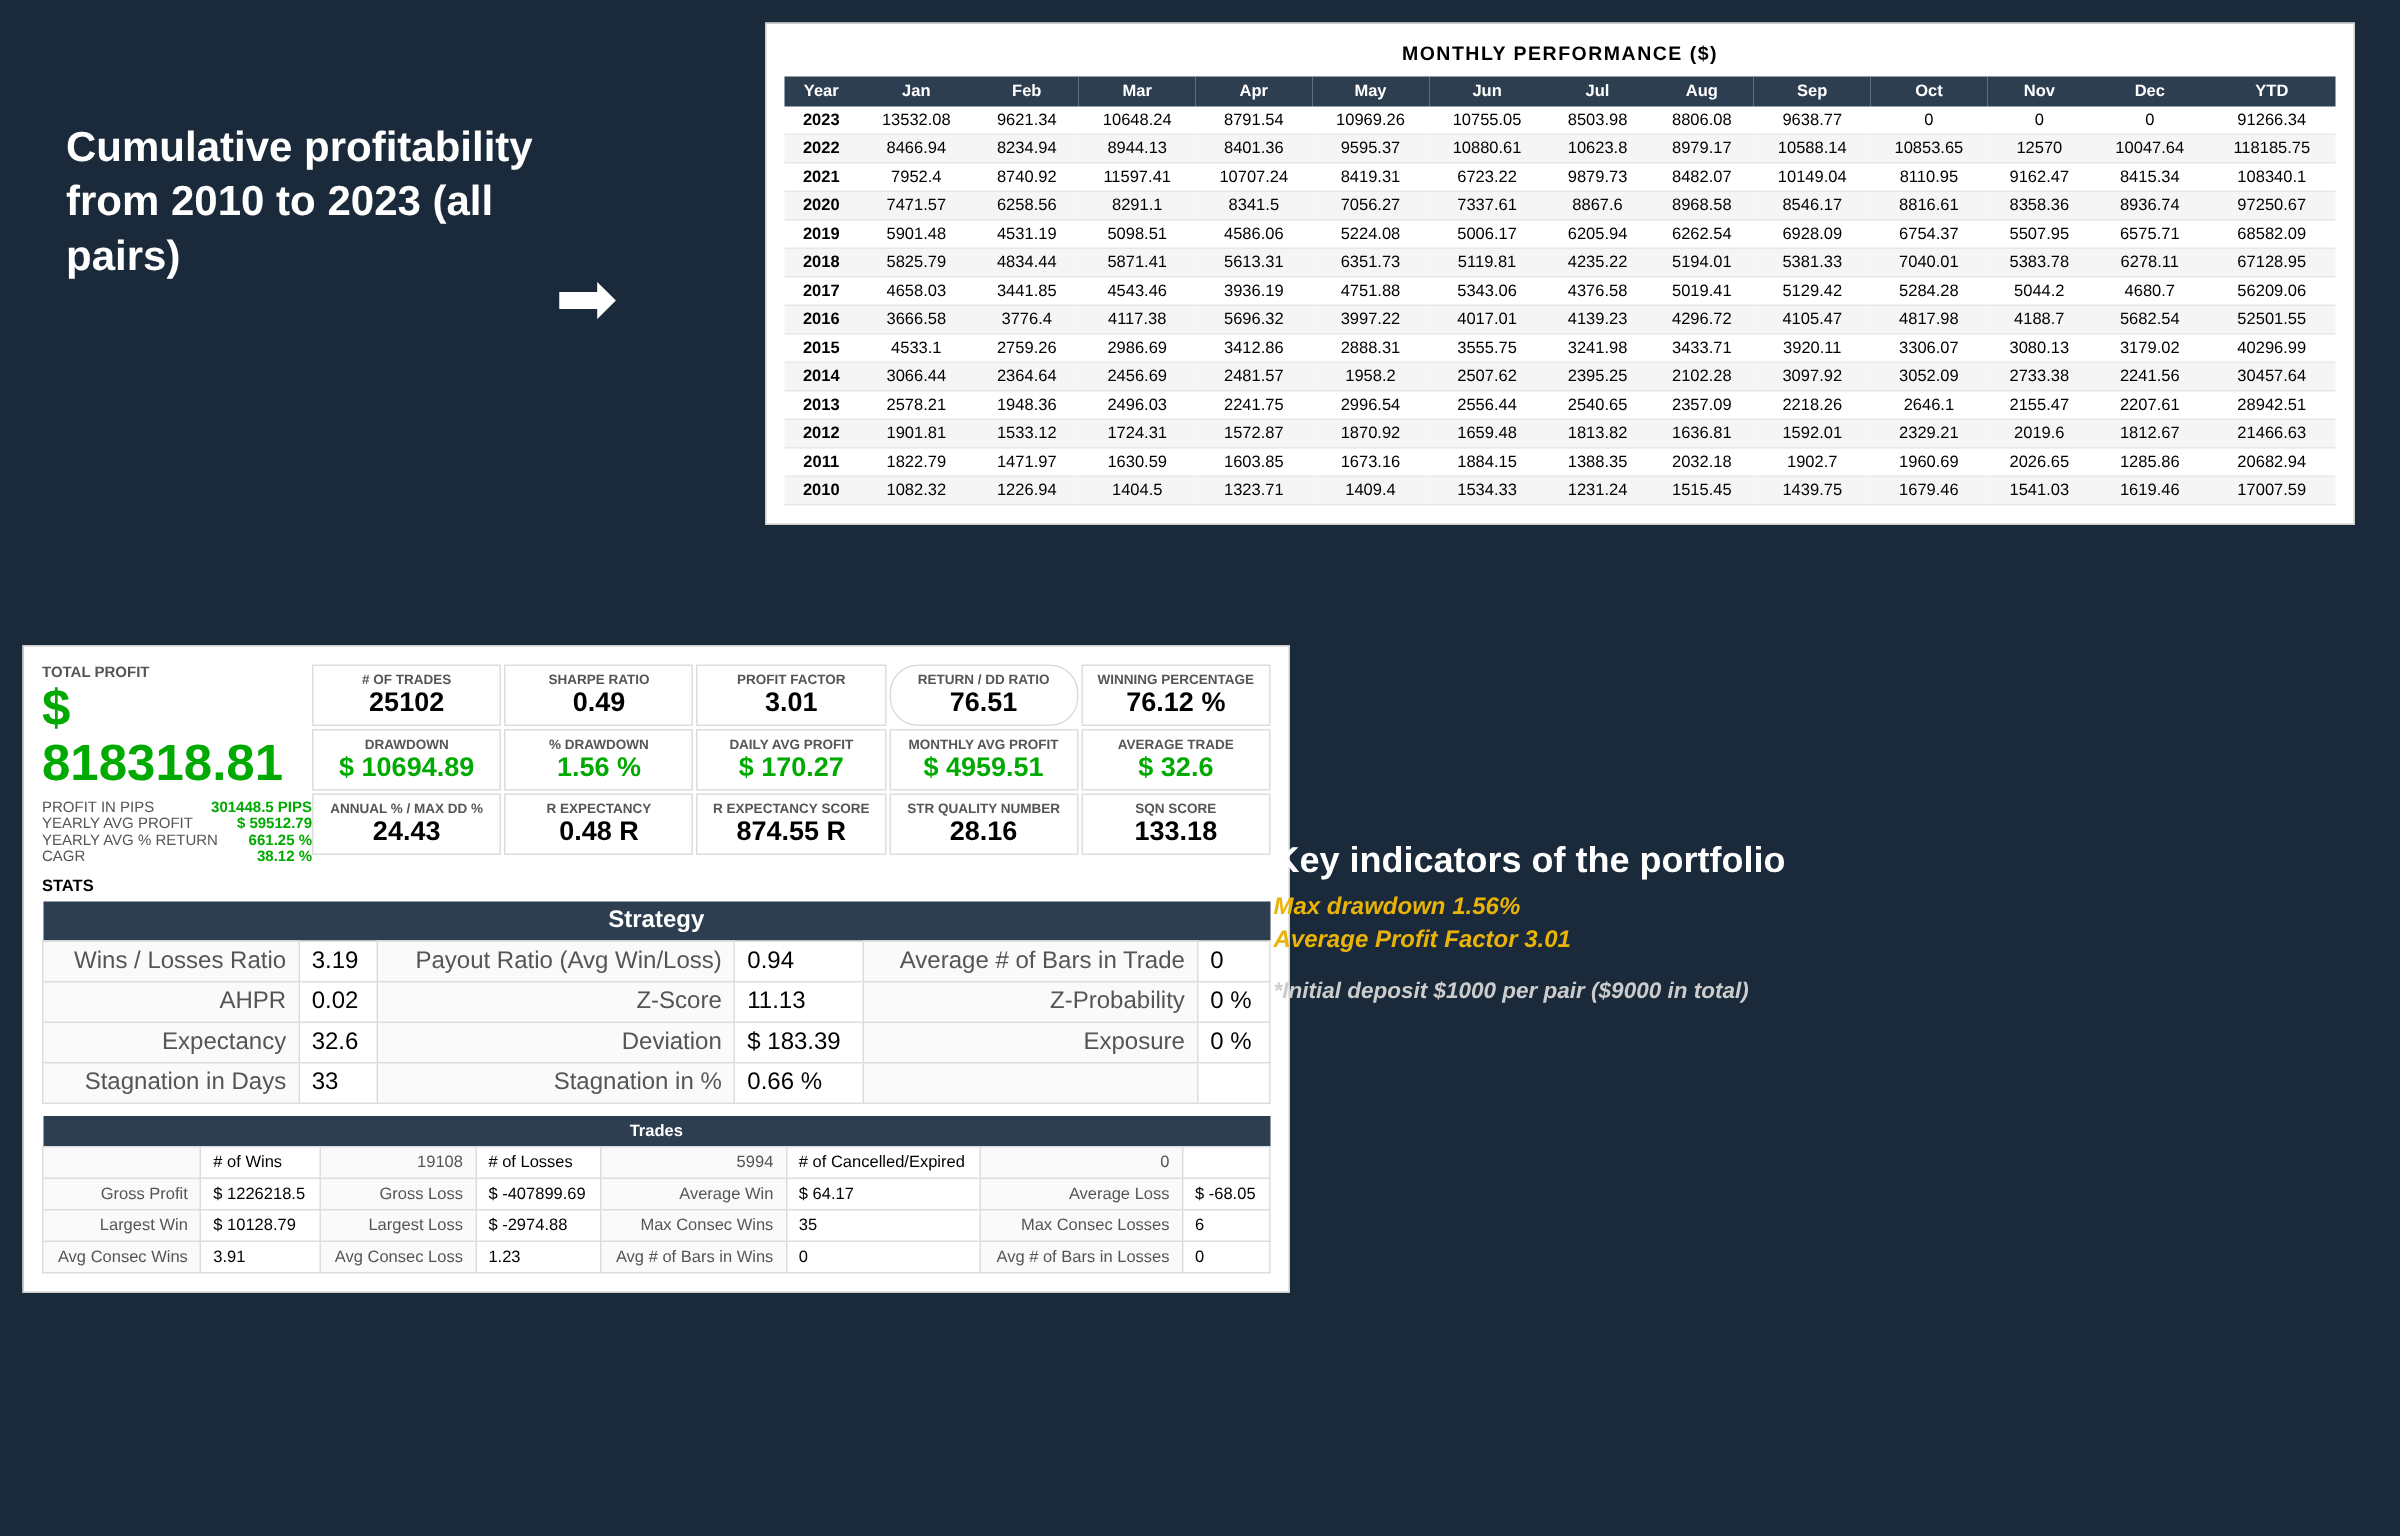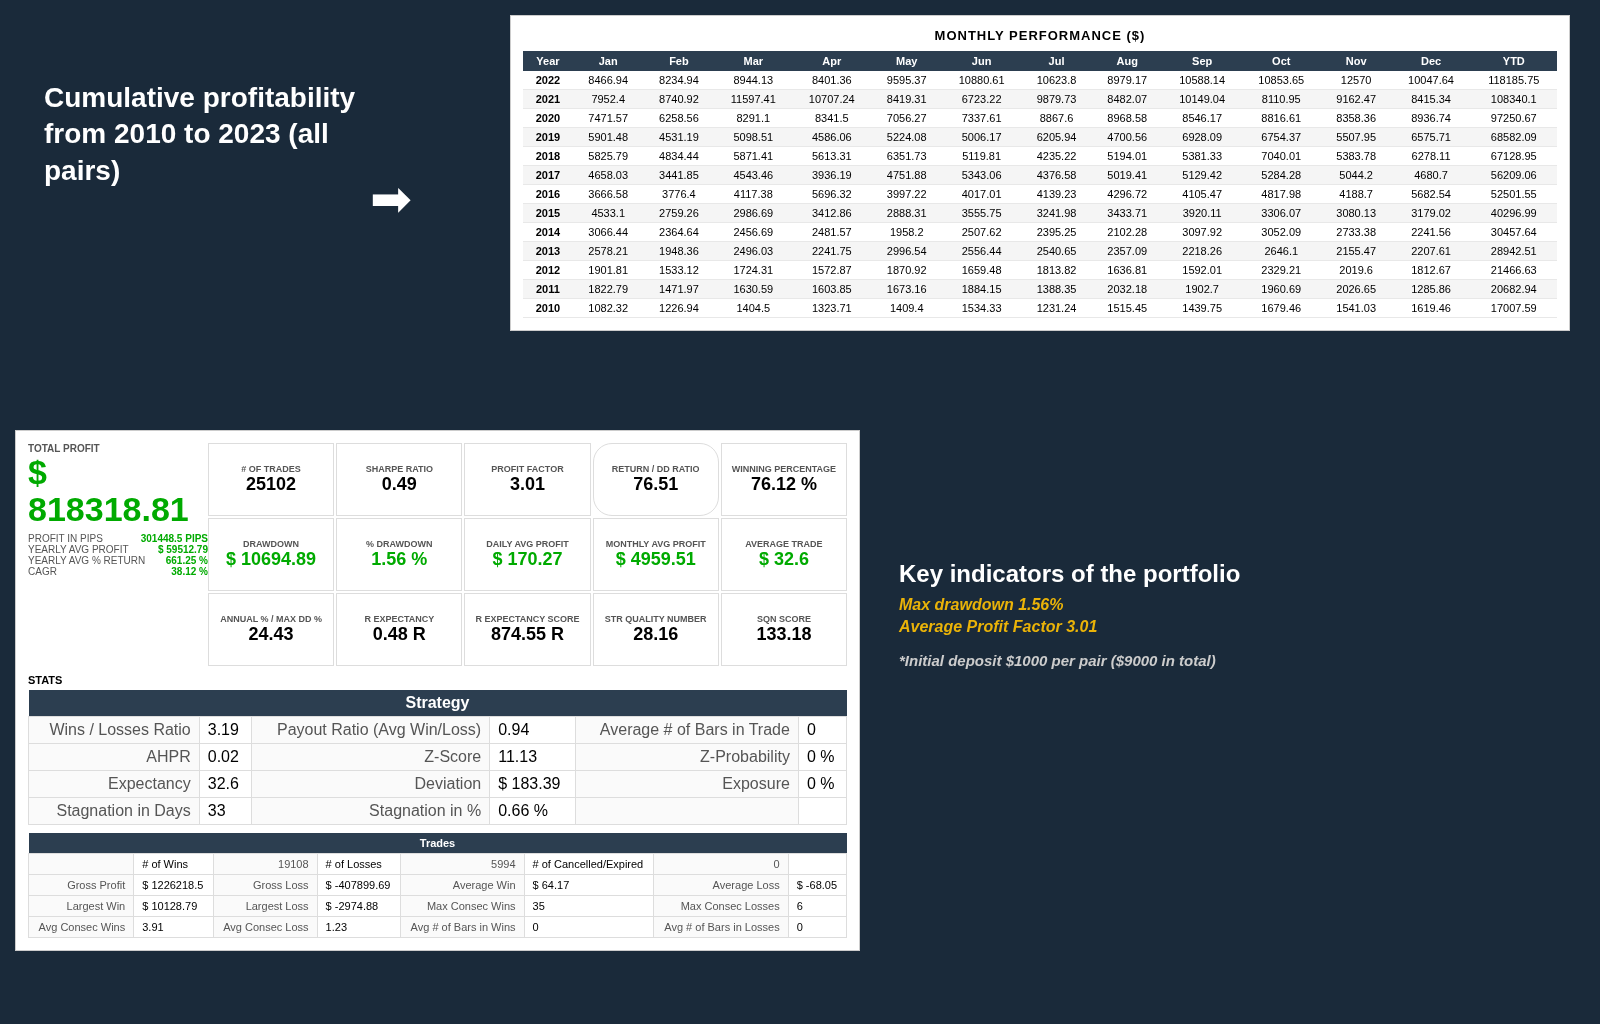--- a/index.html
+++ b/index.html
@@ -123,21 +123,21 @@
     .profit-details .row {
       display: flex;
       justify-content: space-between;
       gap: 4px;
     }
     .profit-details .label { color: #555; }
     .profit-details .value { color: #00aa00; font-weight: bold; }
 
     .stat-box {
       border: 1px solid #ddd;
-      padding: 20px 6px;
+      padding: 4px 6px;
       text-align: center;
     }
     .stat-box .stat-label {
       font-size: 9px;
       color: #555;
       text-transform: uppercase;
       font-weight: bold;
     }
     .stat-box .stat-value {
       font-size: 18px;
@@ -208,21 +208,21 @@
       background: #fafafa;
     }
     .trades-table td.value-cell {
       text-align: left;
     }
 
     
     .key-indicators {
       position: absolute;
       top: 560px;
-      left: 899px;
+      left: 849px;
       right: 30px;
     }
     .key-indicators h3 {
       font-size: 24px;
       font-weight: bold;
       color: #fff;
       margin-bottom: 8px;
     }
     .key-indicators p {
       font-size: 16px;
@@ -261,20 +261,36 @@
           <th>Aug</th>
           <th>Sep</th>
           <th>Oct</th>
           <th>Nov</th>
           <th>Dec</th>
           <th>YTD</th>
         </tr>
     </thead>
     <tbody id="monthly-table-body">
         <tr>
+          <td>2023</td>
+          <td>13532.08</td>
+          <td>9621.34</td>
+          <td>10648.24</td>
+          <td>8791.54</td>
+          <td>10969.26</td>
+          <td>10755.05</td>
+          <td>8503.98</td>
+          <td>8806.08</td>
+          <td>9638.77</td>
+          <td>0</td>
+          <td>0</td>
+          <td>0</td>
+          <td>91266.34</td>
+        </tr>
+        <tr>
           <td>2022</td>
           <td>8466.94</td>
           <td>8234.94</td>
           <td>8944.13</td>
           <td>8401.36</td>
           <td>9595.37</td>
           <td>10880.61</td>
           <td>10623.8</td>
           <td>8979.17</td>
           <td>10588.14</td>
@@ -317,21 +333,21 @@
         </tr>
         <tr>
           <td>2019</td>
           <td>5901.48</td>
           <td>4531.19</td>
           <td>5098.51</td>
           <td>4586.06</td>
           <td>5224.08</td>
           <td>5006.17</td>
           <td>6205.94</td>
-          <td>4700.56</td>
+          <td>6262.54</td>
           <td>6928.09</td>
           <td>6754.37</td>
           <td>5507.95</td>
           <td>6575.71</td>
           <td>68582.09</td>
         </tr>
         <tr>
           <td>2018</td>
           <td>5825.79</td>
           <td>4834.44</td>

